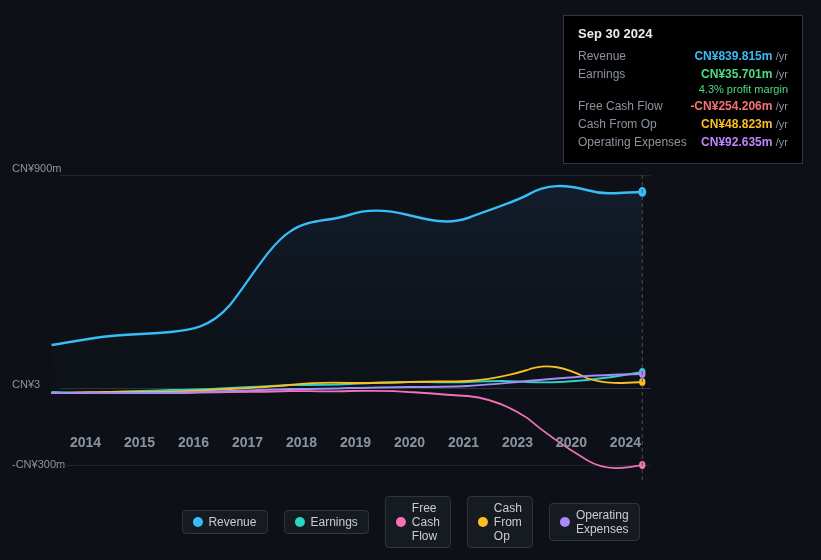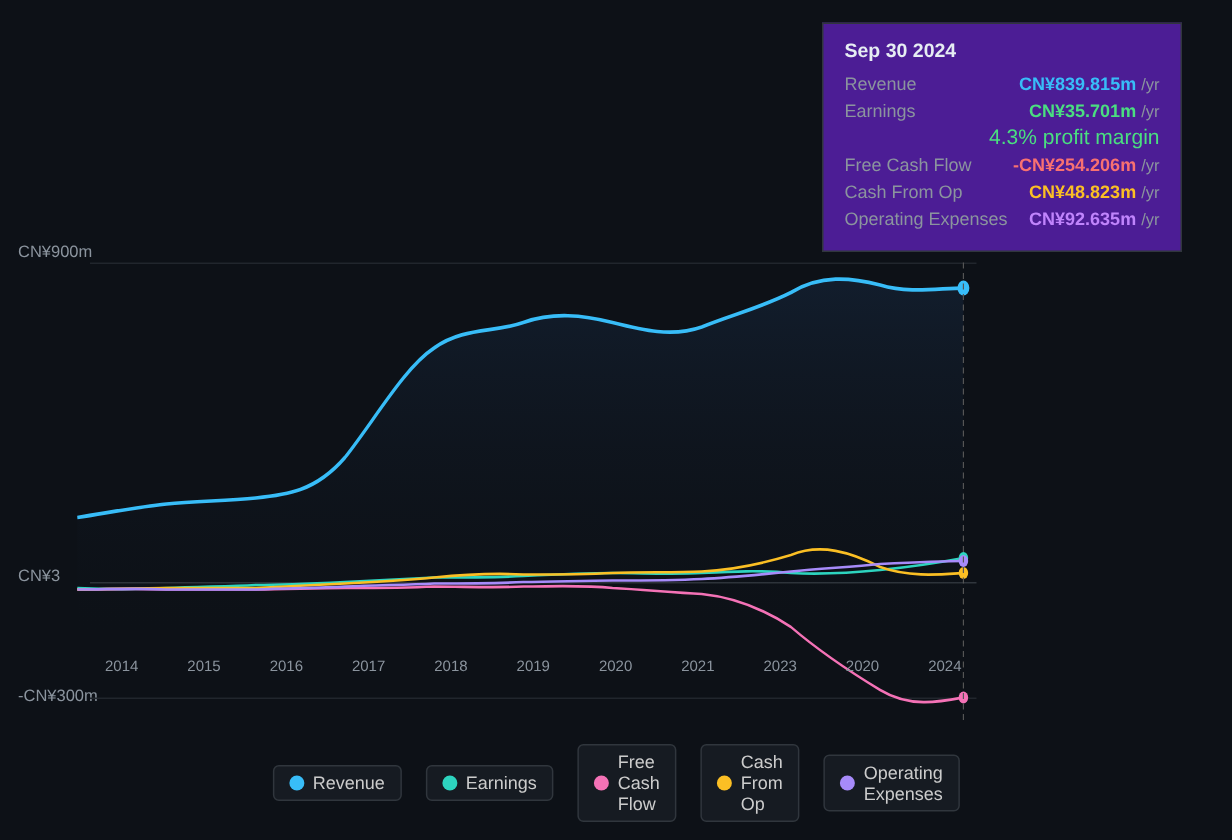--- a/index.html
+++ b/index.html
@@ -10,22 +10,22 @@
       font-family: Arial, sans-serif;
       color: #ccc;
       overflow: hidden;
       position: relative;
     }
 
     
     .tooltip-card {
       position: absolute;
       top: 15px;
-      right: 33px;
-      background-color: #4c1d95;
+      right: 18px;
+      background-color: #000000;
       border: 1px solid #30363d;
       padding: 10px 14px;
       min-width: 240px;
       z-index: 10;
     }
     .tooltip-date {
       color: #e6edf3;
       font-size: 13px;
       font-weight: bold;
       margin-bottom: 8px;
@@ -44,21 +44,21 @@
     .tooltip-value {
       font-weight: bold;
       white-space: nowrap;
     }
     .tooltip-value.blue { color: #38bdf8; }
     .tooltip-value.green { color: #4ade80; }
     .tooltip-value.red { color: #f87171; }
     .tooltip-value.yellow { color: #fbbf24; }
     .tooltip-value.purple { color: #c084fc; }
     .tooltip-sub {
-      font-size: 14px;
+      font-size: 11px;
       color: #4ade80;
       text-align: right;
       margin-bottom: 4px;
       margin-top: -2px;
     }
     .tooltip-unit {
       color: #8b949e;
       font-weight: normal;
       font-size: 11px;
     }
@@ -97,22 +97,23 @@
     .x-labels {
       position: absolute;
       bottom: 60px;
       left: 60px;
       right: 0;
       display: flex;
       justify-content: space-between;
       padding: 0 10px;
     }
     .x-label {
-      font-size: 10px;
-      color: #8b949e;
+      font-size: 14px;
+      color: #8b949e;
+      font-weight: bold;
     }
 
     
     .legend {
       position: absolute;
       bottom: 12px;
       left: 50%;
       transform: translateX(-50%);
       display: flex;
       gap: 16px;

